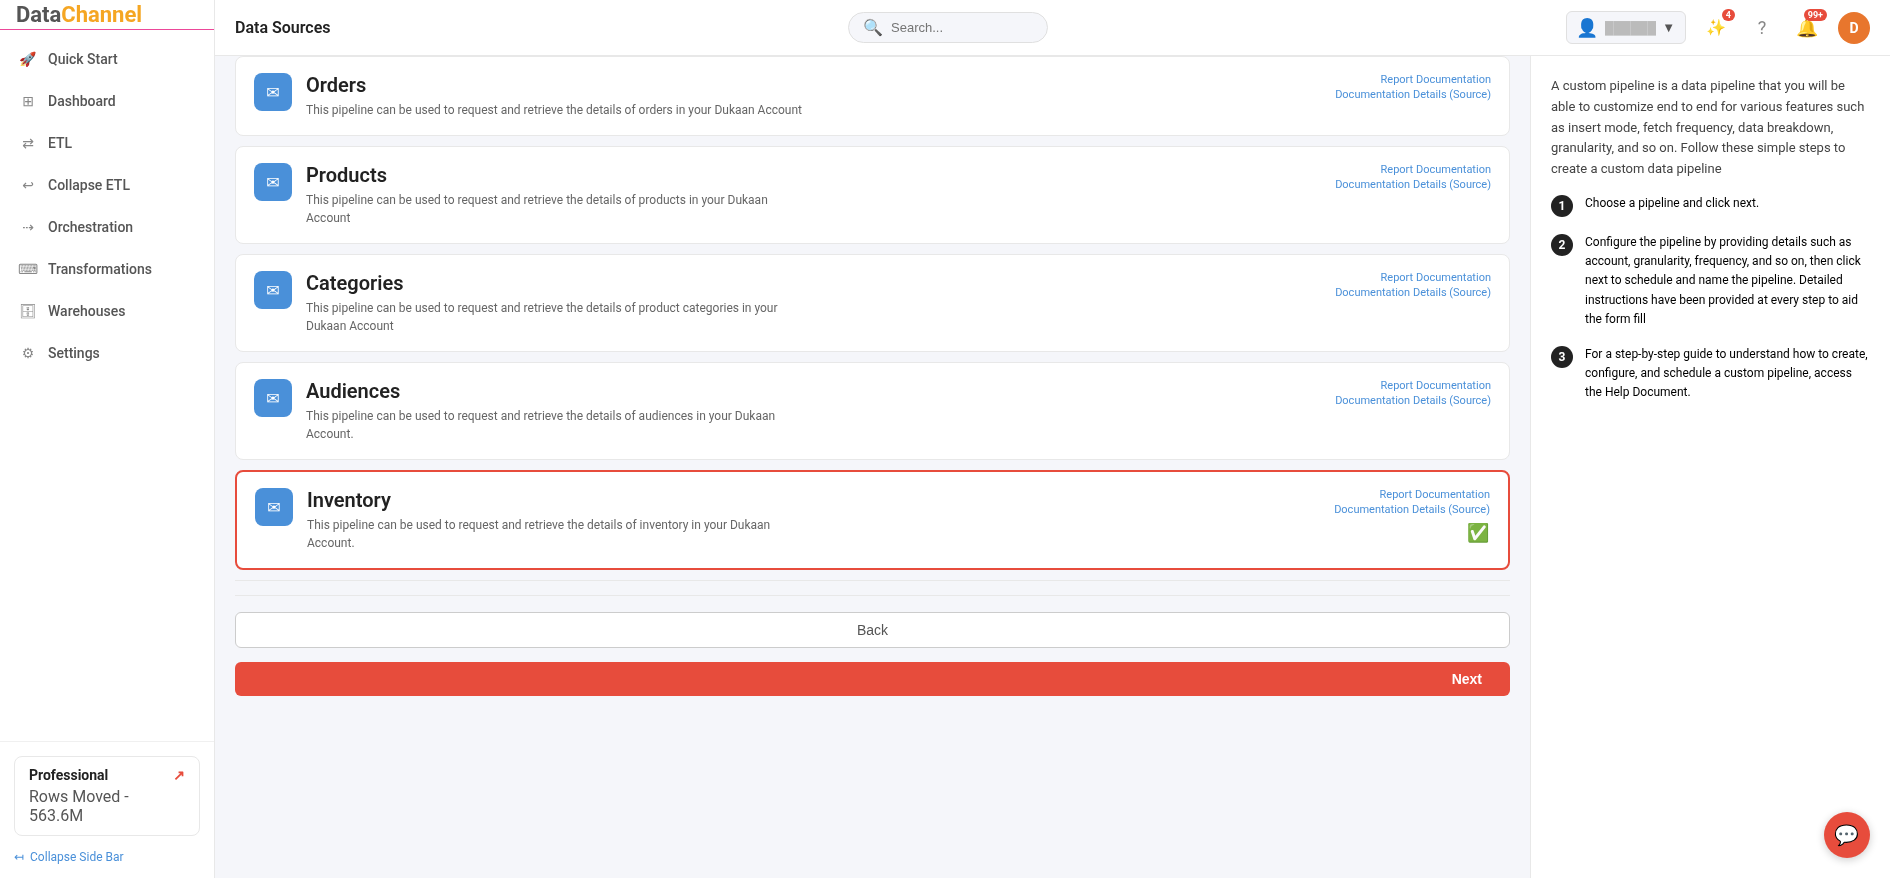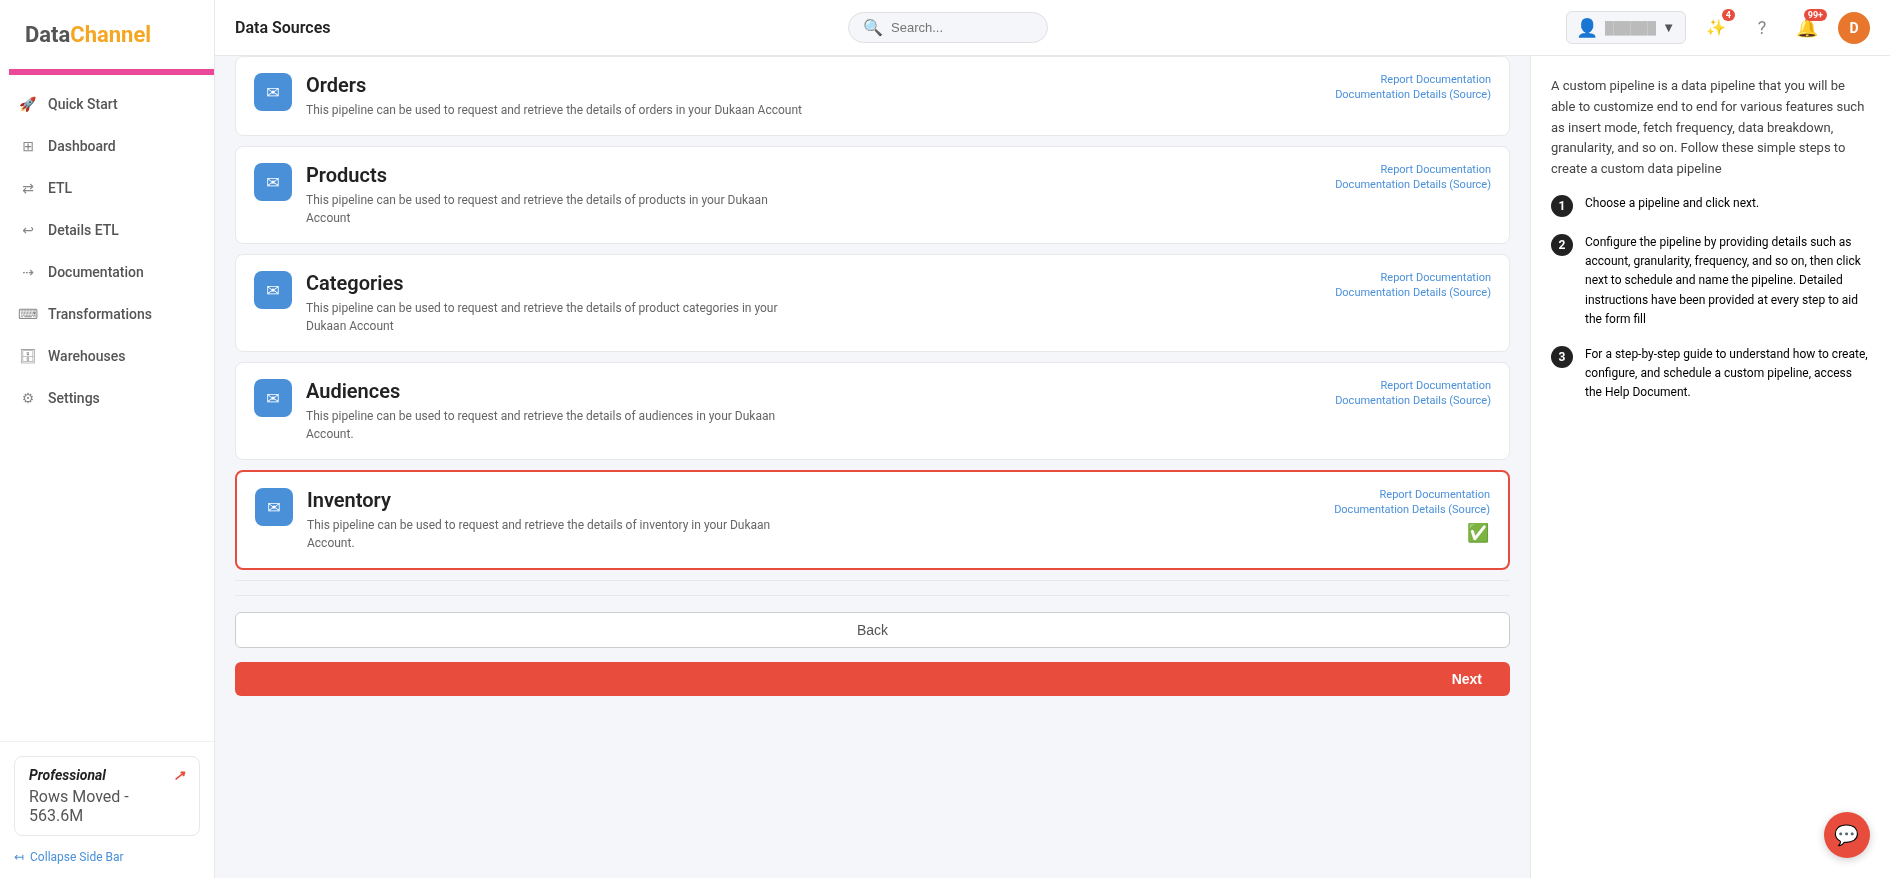--- a/index.html
+++ b/index.html
@@ -10,23 +10,22 @@
       width: 215px;
       min-width: 215px;
       background: #fff;
       border-right: 1px solid #e8e8e8;
       display: flex;
       flex-direction: column;
       height: 100vh;
       overflow-y: auto;
     }
     .sidebar-logo {
-      padding: 22px 16px;
-      border-bottom: 6px solid #ec4899;
-      margin-left: 9px;
+      padding: 2px 16px;
+      border-bottom: 1px solid #ec4899;
     }
     .logo-text {
       font-size: 22px;
       font-weight: 700;
     }
     .logo-data { color: #555; }
     .logo-channel { color: #f5a623; }
     .sidebar-nav {
       flex: 1;
       padding: 8px 0;
@@ -56,21 +55,20 @@
       margin-bottom: 8px;
     }
     .professional-header {
       display: flex;
       align-items: center;
       justify-content: space-between;
       font-weight: 700;
       font-size: 14px;
       color: #222;
       margin-bottom: 4px;
-      font-style: italic;
     }
     .professional-rows {
       font-size: 16px;
       color: #555;
     }
     .collapse-link {
       display: flex;
       align-items: center;
       gap: 6px;
       font-size: 12px;
@@ -378,25 +376,25 @@
         <div class="nav-item">
           <span class="nav-icon">⊞</span>
           <span>Dashboard</span>
         </div>
         <div class="nav-item">
           <span class="nav-icon">⇄</span>
           <span>ETL</span>
         </div>
         <div class="nav-item">
           <span class="nav-icon">↩</span>
-          <span>Details ETL</span>
+          <span>Collapse ETL</span>
         </div>
         <div class="nav-item">
           <span class="nav-icon">⇢</span>
-          <span>Documentation</span>
+          <span>Orchestration</span>
         </div>
         <div class="nav-item">
           <span class="nav-icon">⌨</span>
           <span>Transformations</span>
         </div>
         <div class="nav-item">
           <span class="nav-icon">🗄</span>
           <span>Warehouses</span>
         </div>
         <div class="nav-item">

